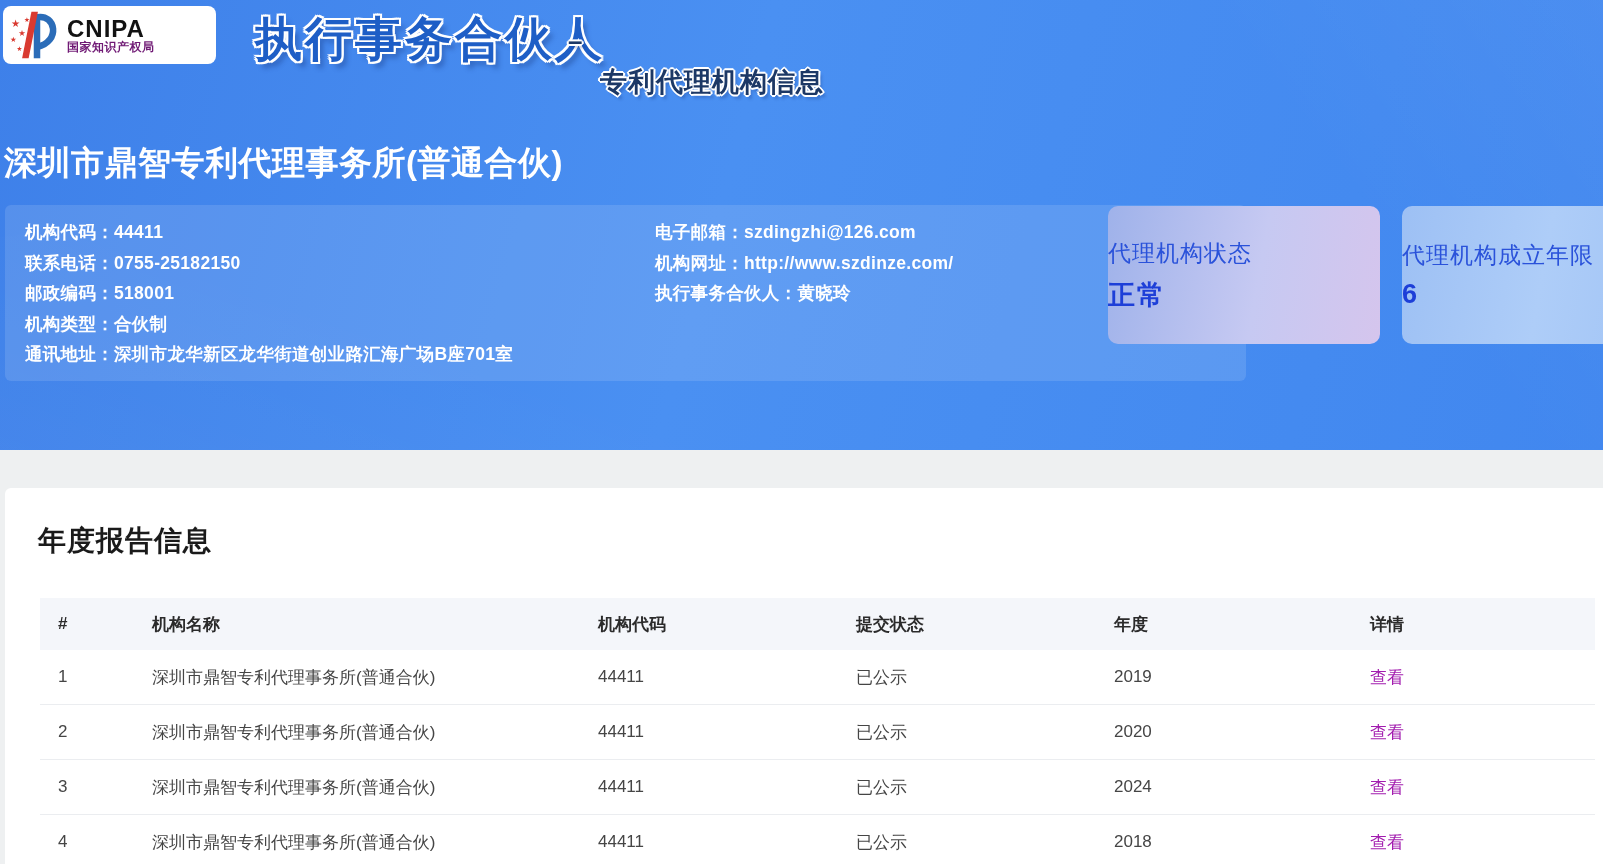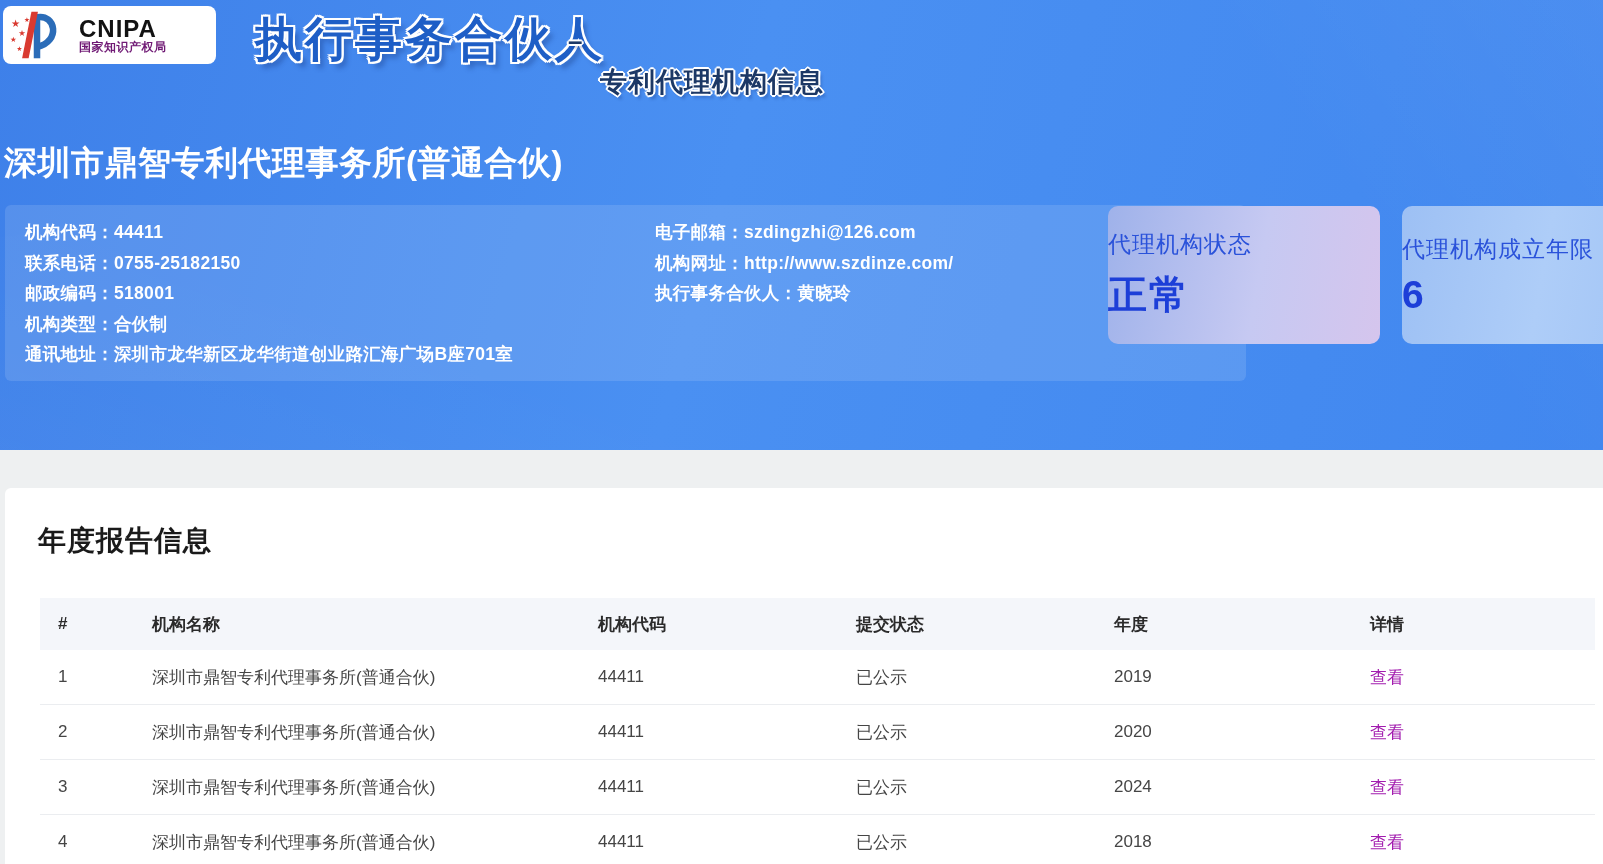--- a/index.html
+++ b/index.html
@@ -26,21 +26,21 @@
     transform:rotate(-6deg);pointer-events:none;
   }
 
   
   .logo-box{
     position:absolute;left:3px;top:6px;width:213px;height:58px;
     background:#fff;border-radius:8px;display:flex;align-items:center;
     padding:0 6px;box-sizing:border-box;cursor:pointer;
   }
   .logo-mark{width:56px;height:54px;flex:0 0 auto;}
-  .logo-text{margin-left:14px;line-height:1.05;}
+  .logo-text{margin-left:2px;line-height:1.05;}
   .logo-acronym{font-size:24px;font-weight:900;color:#121212;letter-spacing:1px;}
   .logo-org{font-size:12px;font-weight:900;color:#701a75;letter-spacing:.5px;}
 
   
   .main-title{
     position:absolute;left:255px;top:8px;
     font-size:47px;font-weight:900;color:#1e5ec6;letter-spacing:3px;
     text-shadow:
       -2px 0 0 #fff,2px 0 0 #fff,0 -2px 0 #fff,0 2px 0 #fff,
       -2px -2px 0 #fff,2px -2px 0 #fff,-2px 2px 0 #fff,2px 2px 0 #fff,
@@ -89,21 +89,21 @@
   }
   .stat-card.status{
     left:1108px;width:272px;
     background:linear-gradient(100deg,#9fb2ea 0%,#c6c9f2 55%,#d5c5ed 100%);
   }
   .stat-card.years{
     left:1402px;width:230px;
     background:linear-gradient(100deg,#9dc0f4 0%,#aecdf8 60%,#a4c6f6 100%);
   }
   .stat-title{font-size:23px;color:#2a52da;letter-spacing:1px;}
-  .stat-value{font-size:39px;font-weight:900;color:#1d3fd8;margin-top:8px;letter-spacing:2px;}
+  .stat-value{font-size:27px;font-weight:900;color:#1d3fd8;margin-top:8px;letter-spacing:2px;}
 
   
   .white-card{
     position:absolute;left:5px;top:488px;width:1660px;height:420px;
     background:#ffffff;border-radius:6px 0 0 0;
   }
   .section-heading{
     margin:34px 0 0 33px;font-size:28px;font-weight:800;color:#1a1a1a;
     letter-spacing:1px;
   }

